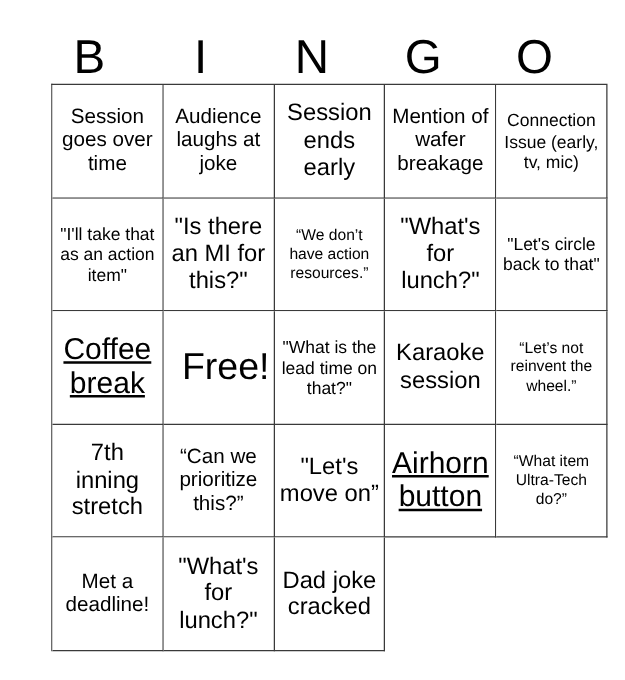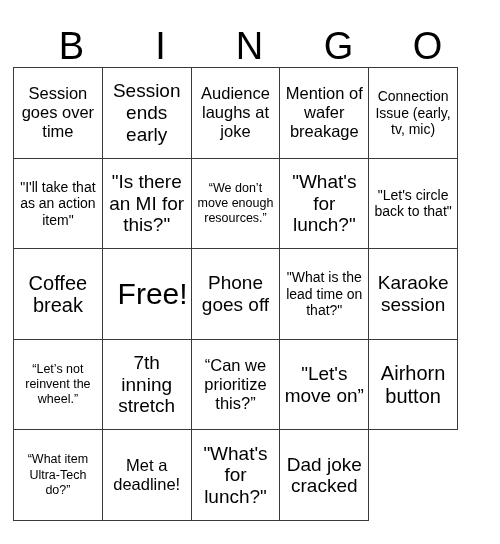--- a/index.html
+++ b/index.html
@@ -36,21 +36,21 @@
     align-items: flex-end;
     justify-content: center;
     font-size: 38px;
     line-height: 42px;
     font-weight: 400;
     letter-spacing: 0px;
     color: #000000;
   }
   #grid {
     position: absolute;
-    left: 13px;
+    left: 41px;
     top: 67px;
     width: 445px;
     height: 454px;
     display: grid;
     grid-template-columns: repeat(5, 1fr);
     grid-template-rows: repeat(5, 1fr);
     border-top: 1.5px solid #3a3a3a;
     border-left: 1.5px solid #3a3a3a;
     box-sizing: border-box;
     background: #ffffff;
@@ -71,21 +71,21 @@
     display: block;
     width: 100%;
     line-height: 1.13;
     word-wrap: break-word;
     color: #000000;
   }
   .fs-xs  { font-size: 12.5px; line-height: 1.22; }
   .fs-sm  { font-size: 14px;   line-height: 1.18; }
   .fs-md  { font-size: 16.5px; line-height: 1.16; }
   .fs-lg  { font-size: 19px;   line-height: 1.14; }
-  .fs-xl  { font-size: 20px;   line-height: 1.12; }
+  .fs-xl  { font-size: 24px;   line-height: 1.12; text-decoration: underline; }
   .fs-xxl { font-size: 30px;   line-height: 1.10; text-align: right; }
 </style>
 </head>
 <body>
 
 <div id="card">
 
   <div id="header-row">
     <div class="header-letter">B</div>
     <div class="header-letter">I</div>
@@ -93,56 +93,53 @@
     <div class="header-letter">G</div>
     <div class="header-letter">O</div>
   </div>
 
   <div id="grid">
 
     <div class="cell">
         <span class="cell-text fs-md">Session goes over time</span>
       </div>
     <div class="cell">
-        <span class="cell-text fs-lg">Session ends early</span>
+        <span class="cell-text fs-md">Audience laughs at joke</span>
       </div>
     <div class="cell">
-        <span class="cell-text fs-md">Audience laughs at joke</span>
+        <span class="cell-text fs-lg">Session ends early</span>
       </div>
     <div class="cell">
         <span class="cell-text fs-md">Mention of wafer breakage</span>
       </div>
     <div class="cell">
         <span class="cell-text fs-sm">Connection Issue (early, tv, mic)</span>
       </div>
 
     <div class="cell">
         <span class="cell-text fs-sm">"I'll take that as an action item"</span>
       </div>
     <div class="cell">
         <span class="cell-text fs-lg">"Is there an MI for this?"</span>
       </div>
     <div class="cell">
-        <span class="cell-text fs-xs">“We don’t move enough resources.”</span>
+        <span class="cell-text fs-xs">“We don’t have action resources.”</span>
       </div>
     <div class="cell">
         <span class="cell-text fs-lg">"What's for lunch?"</span>
       </div>
 
     <div class="cell">
         <span class="cell-text fs-sm">"Let's circle back to that"</span>
       </div>
     <div class="cell">
         <span class="cell-text fs-xl">Coffee break</span>
       </div>
     <div class="cell">
         <span class="cell-text fs-xxl">Free!</span>
-      </div>
-    <div class="cell">
-        <span class="cell-text fs-lg">Phone goes off</span>
       </div>
     <div class="cell">
         <span class="cell-text fs-sm">"What is the lead time on that?"</span>
       </div>
 
     <div class="cell">
         <span class="cell-text fs-lg">Karaoke session</span>
       </div>
     <div class="cell">
         <span class="cell-text fs-xs">“Let’s not reinvent the wheel.”</span>

